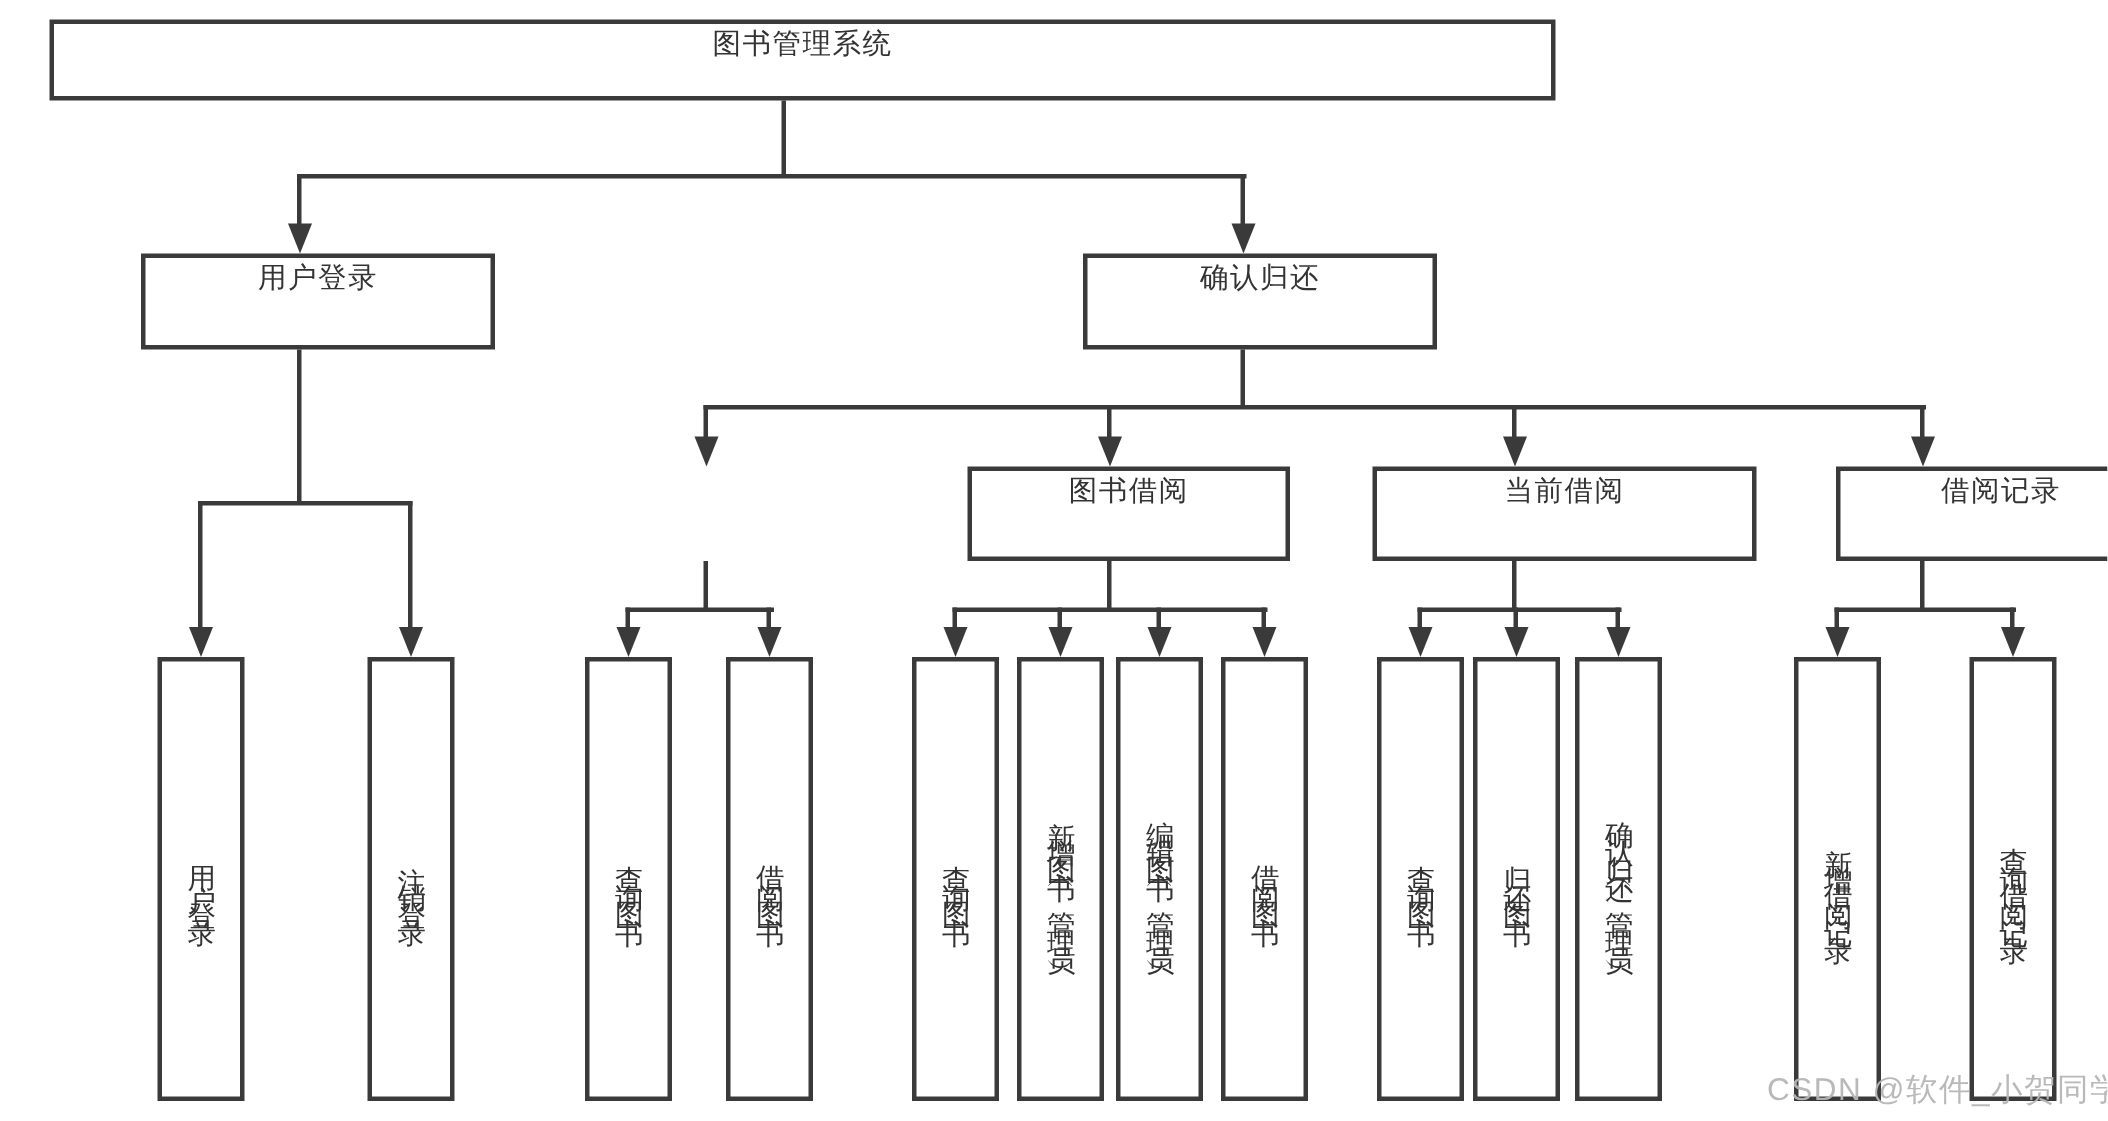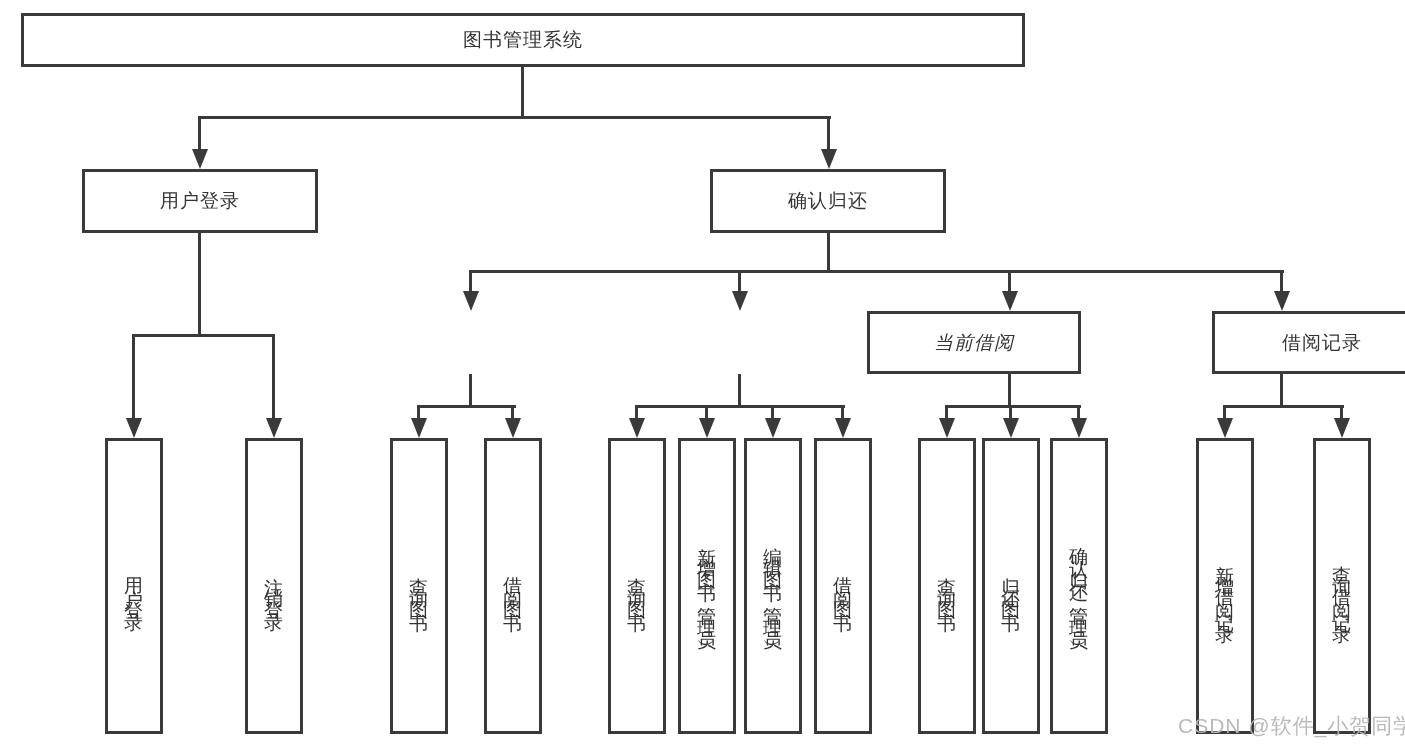--- a/index.html
+++ b/index.html
@@ -8,22 +8,22 @@
     --wm:#b6b6b6;
     --bg:#ffffff;
   }
   html,body{margin:0;padding:0;background:var(--bg);}
   .canvas{
     position:relative;width:1405px;height:747px;background:var(--bg);
     overflow:hidden;font-family:"Liberation Sans","DejaVu Sans",sans-serif;
   }
   .node{
     position:absolute;box-sizing:border-box;background:#fff;
-    border:3px solid var(--line);display:flex;align-items:center;justify-content:center;
-    font-size:19px;color:var(--text);letter-spacing:1px;white-space:nowrap;
+    border:3px solid var(--line);display:flex;align-items:flex-start;justify-content:center;
+    font-size:19px;color:var(--text);letter-spacing:1px;white-space:nowrap;margin-left:12px;
   }
   .vnode{
     position:absolute;box-sizing:border-box;background:#fff;
     border:3px solid var(--line);display:flex;align-items:center;justify-content:center;
     font-size:19px;color:var(--text);
     writing-mode:vertical-rl;text-orientation:mixed;letter-spacing:12px;
     line-height:1;
   }
   .h{position:absolute;height:3px;background:var(--line);}
   .v{position:absolute;width:3px;background:var(--line);}
@@ -70,21 +70,24 @@
   <div class="h" style="left:469px;top:270px;width:815px;"></div>
   <div class="v" style="left:469px;top:270px;height:23px;"></div>
   <div class="a" style="left:463px;top:291px;"></div>
   <div class="v" style="left:738px;top:270px;height:23px;"></div>
   <div class="a" style="left:732px;top:291px;"></div>
   <div class="v" style="left:1008px;top:270px;height:23px;"></div>
   <div class="a" style="left:1002px;top:291px;"></div>
   <div class="v" style="left:1280px;top:270px;height:23px;"></div>
   <div class="a" style="left:1274px;top:291px;"></div>
 
-  <div class="node" style="left:867px;top:311px;width:214px;height:63px;font-style:italic;">
+  <div class="node" style="left:633px;top:311px;width:215px;height:63px;">
+    <span>图书借阅</span>
+  </div>
+  <div class="node" style="left:903px;top:311px;width:256px;height:63px;">
     <span>当前借阅</span>
   </div>
   <div class="node" style="left:1212px;top:311px;width:220px;height:63px;">
     <span>借阅记录</span>
   </div>
 
   <div class="v" style="left:469px;top:374px;height:33px;"></div>
   <div class="h" style="left:417px;top:405px;width:99px;"></div>
   <div class="v" style="left:417px;top:405px;height:16px;"></div>
   <div class="a" style="left:411px;top:418px;"></div>

